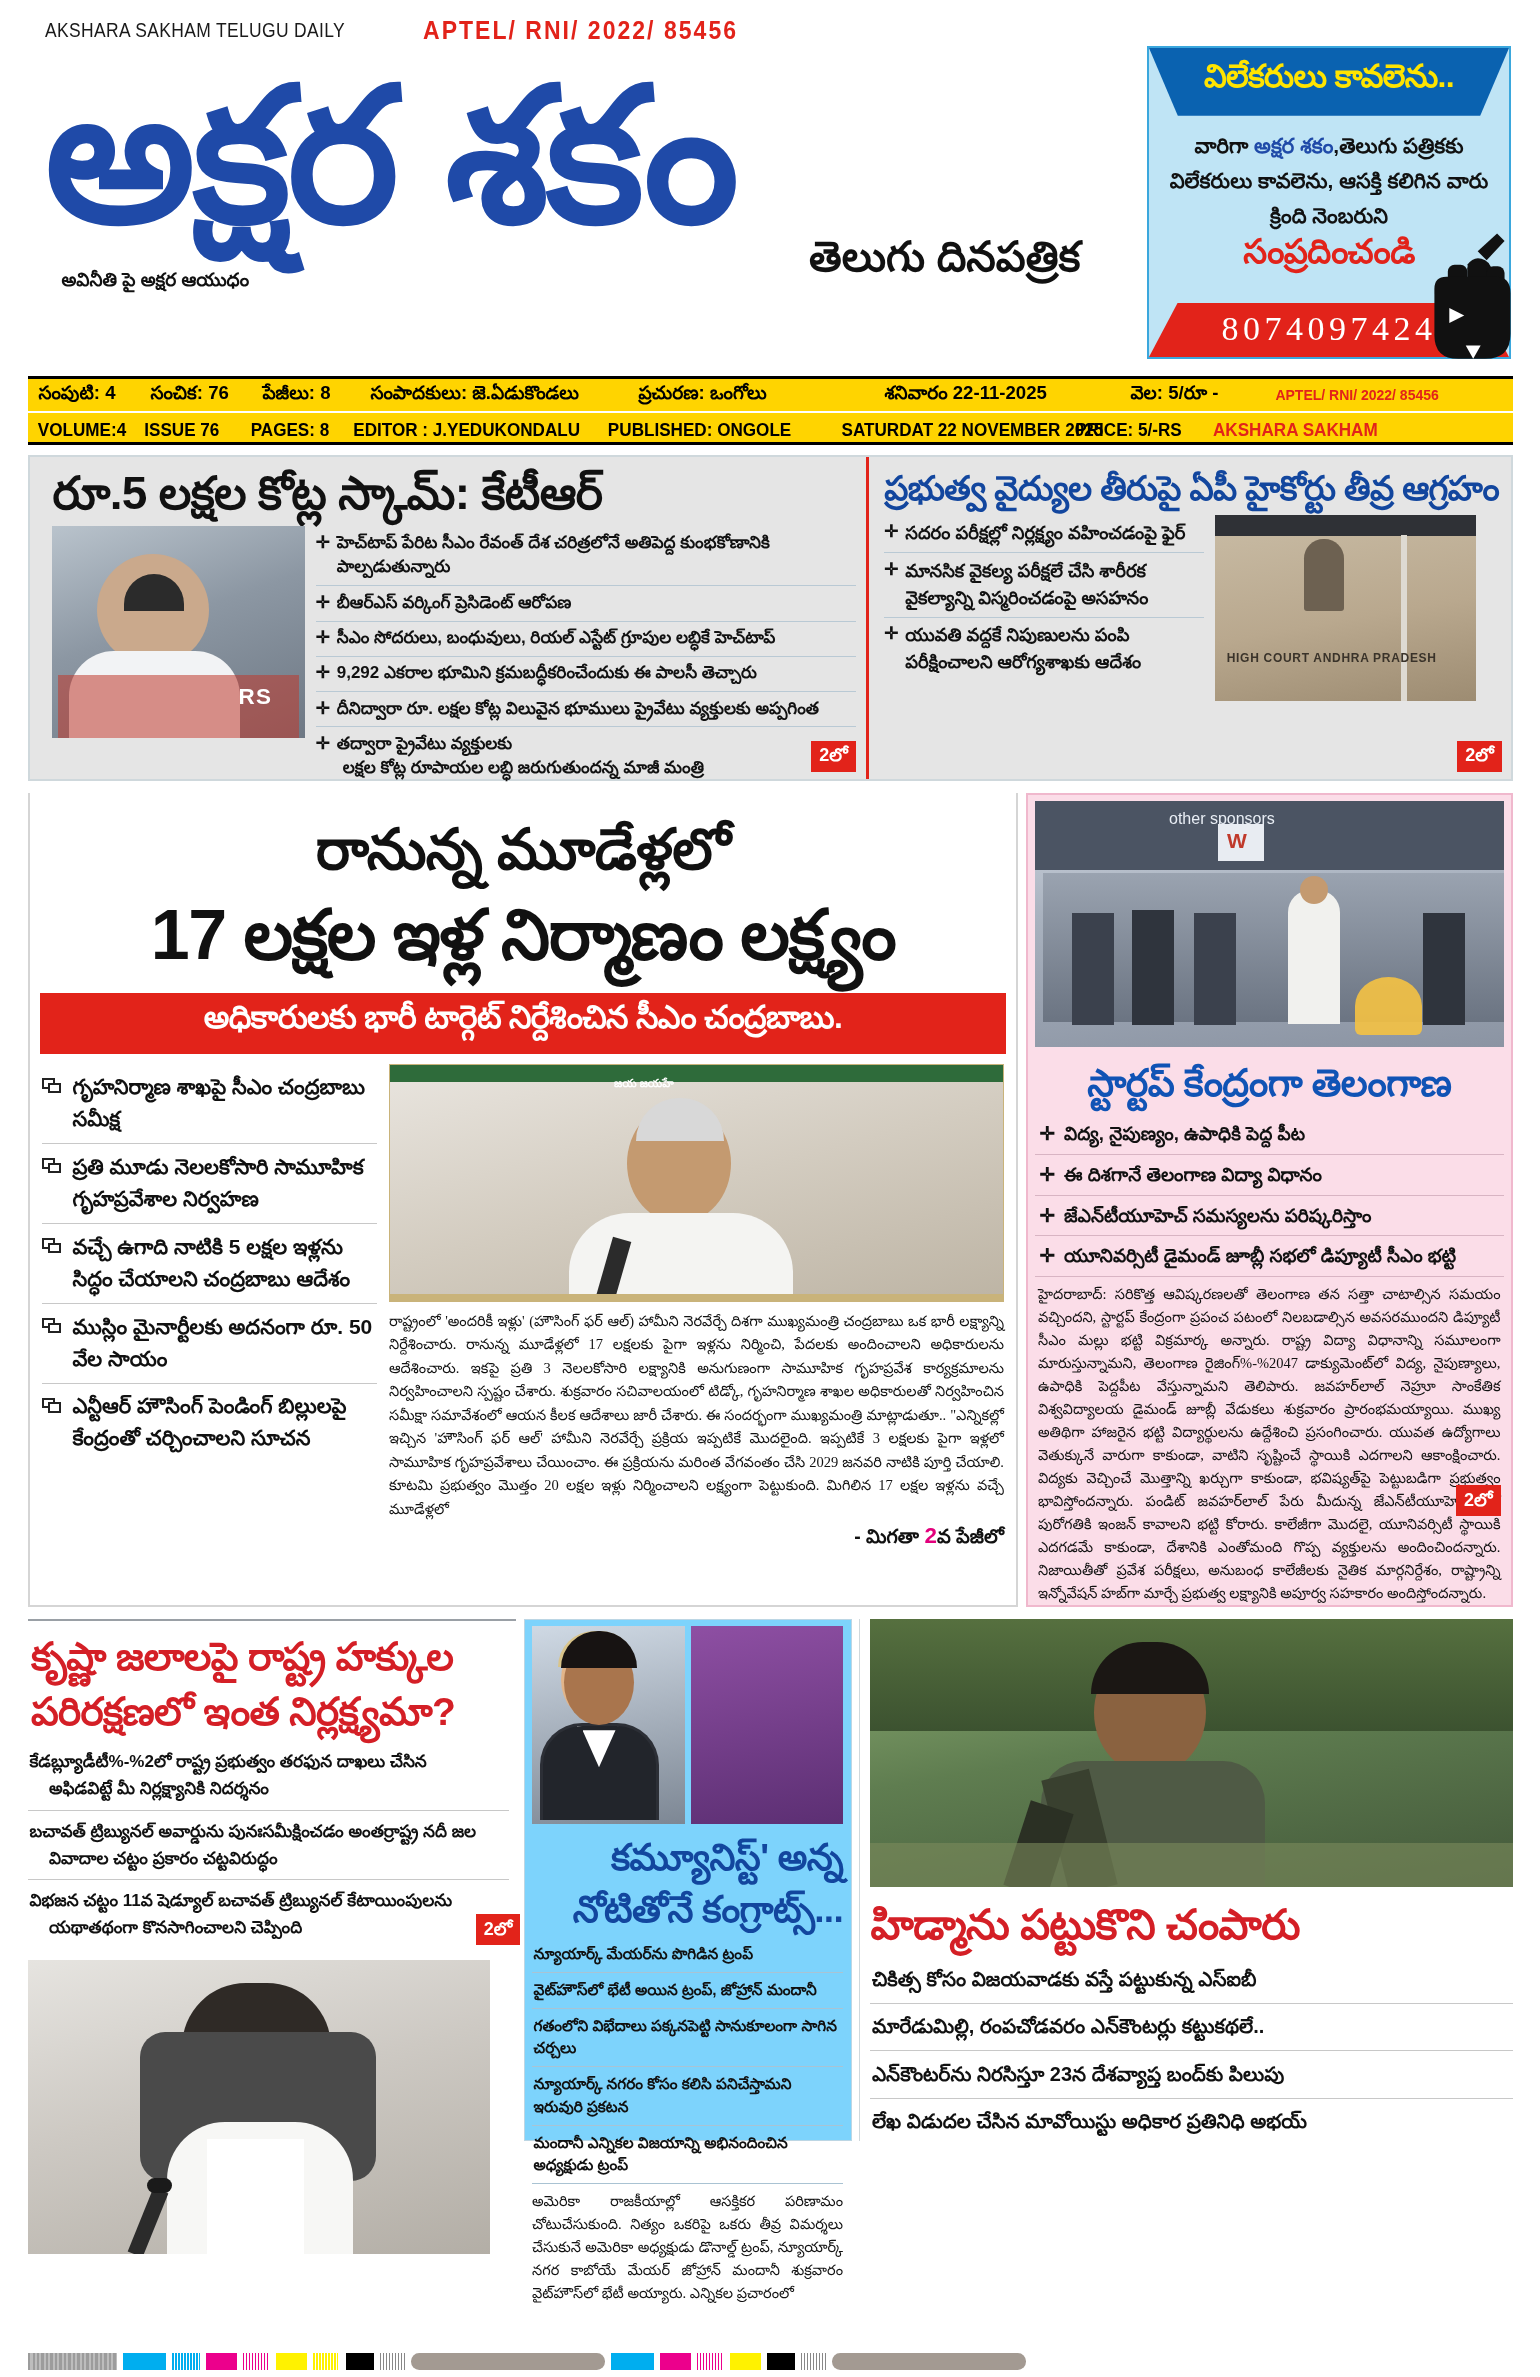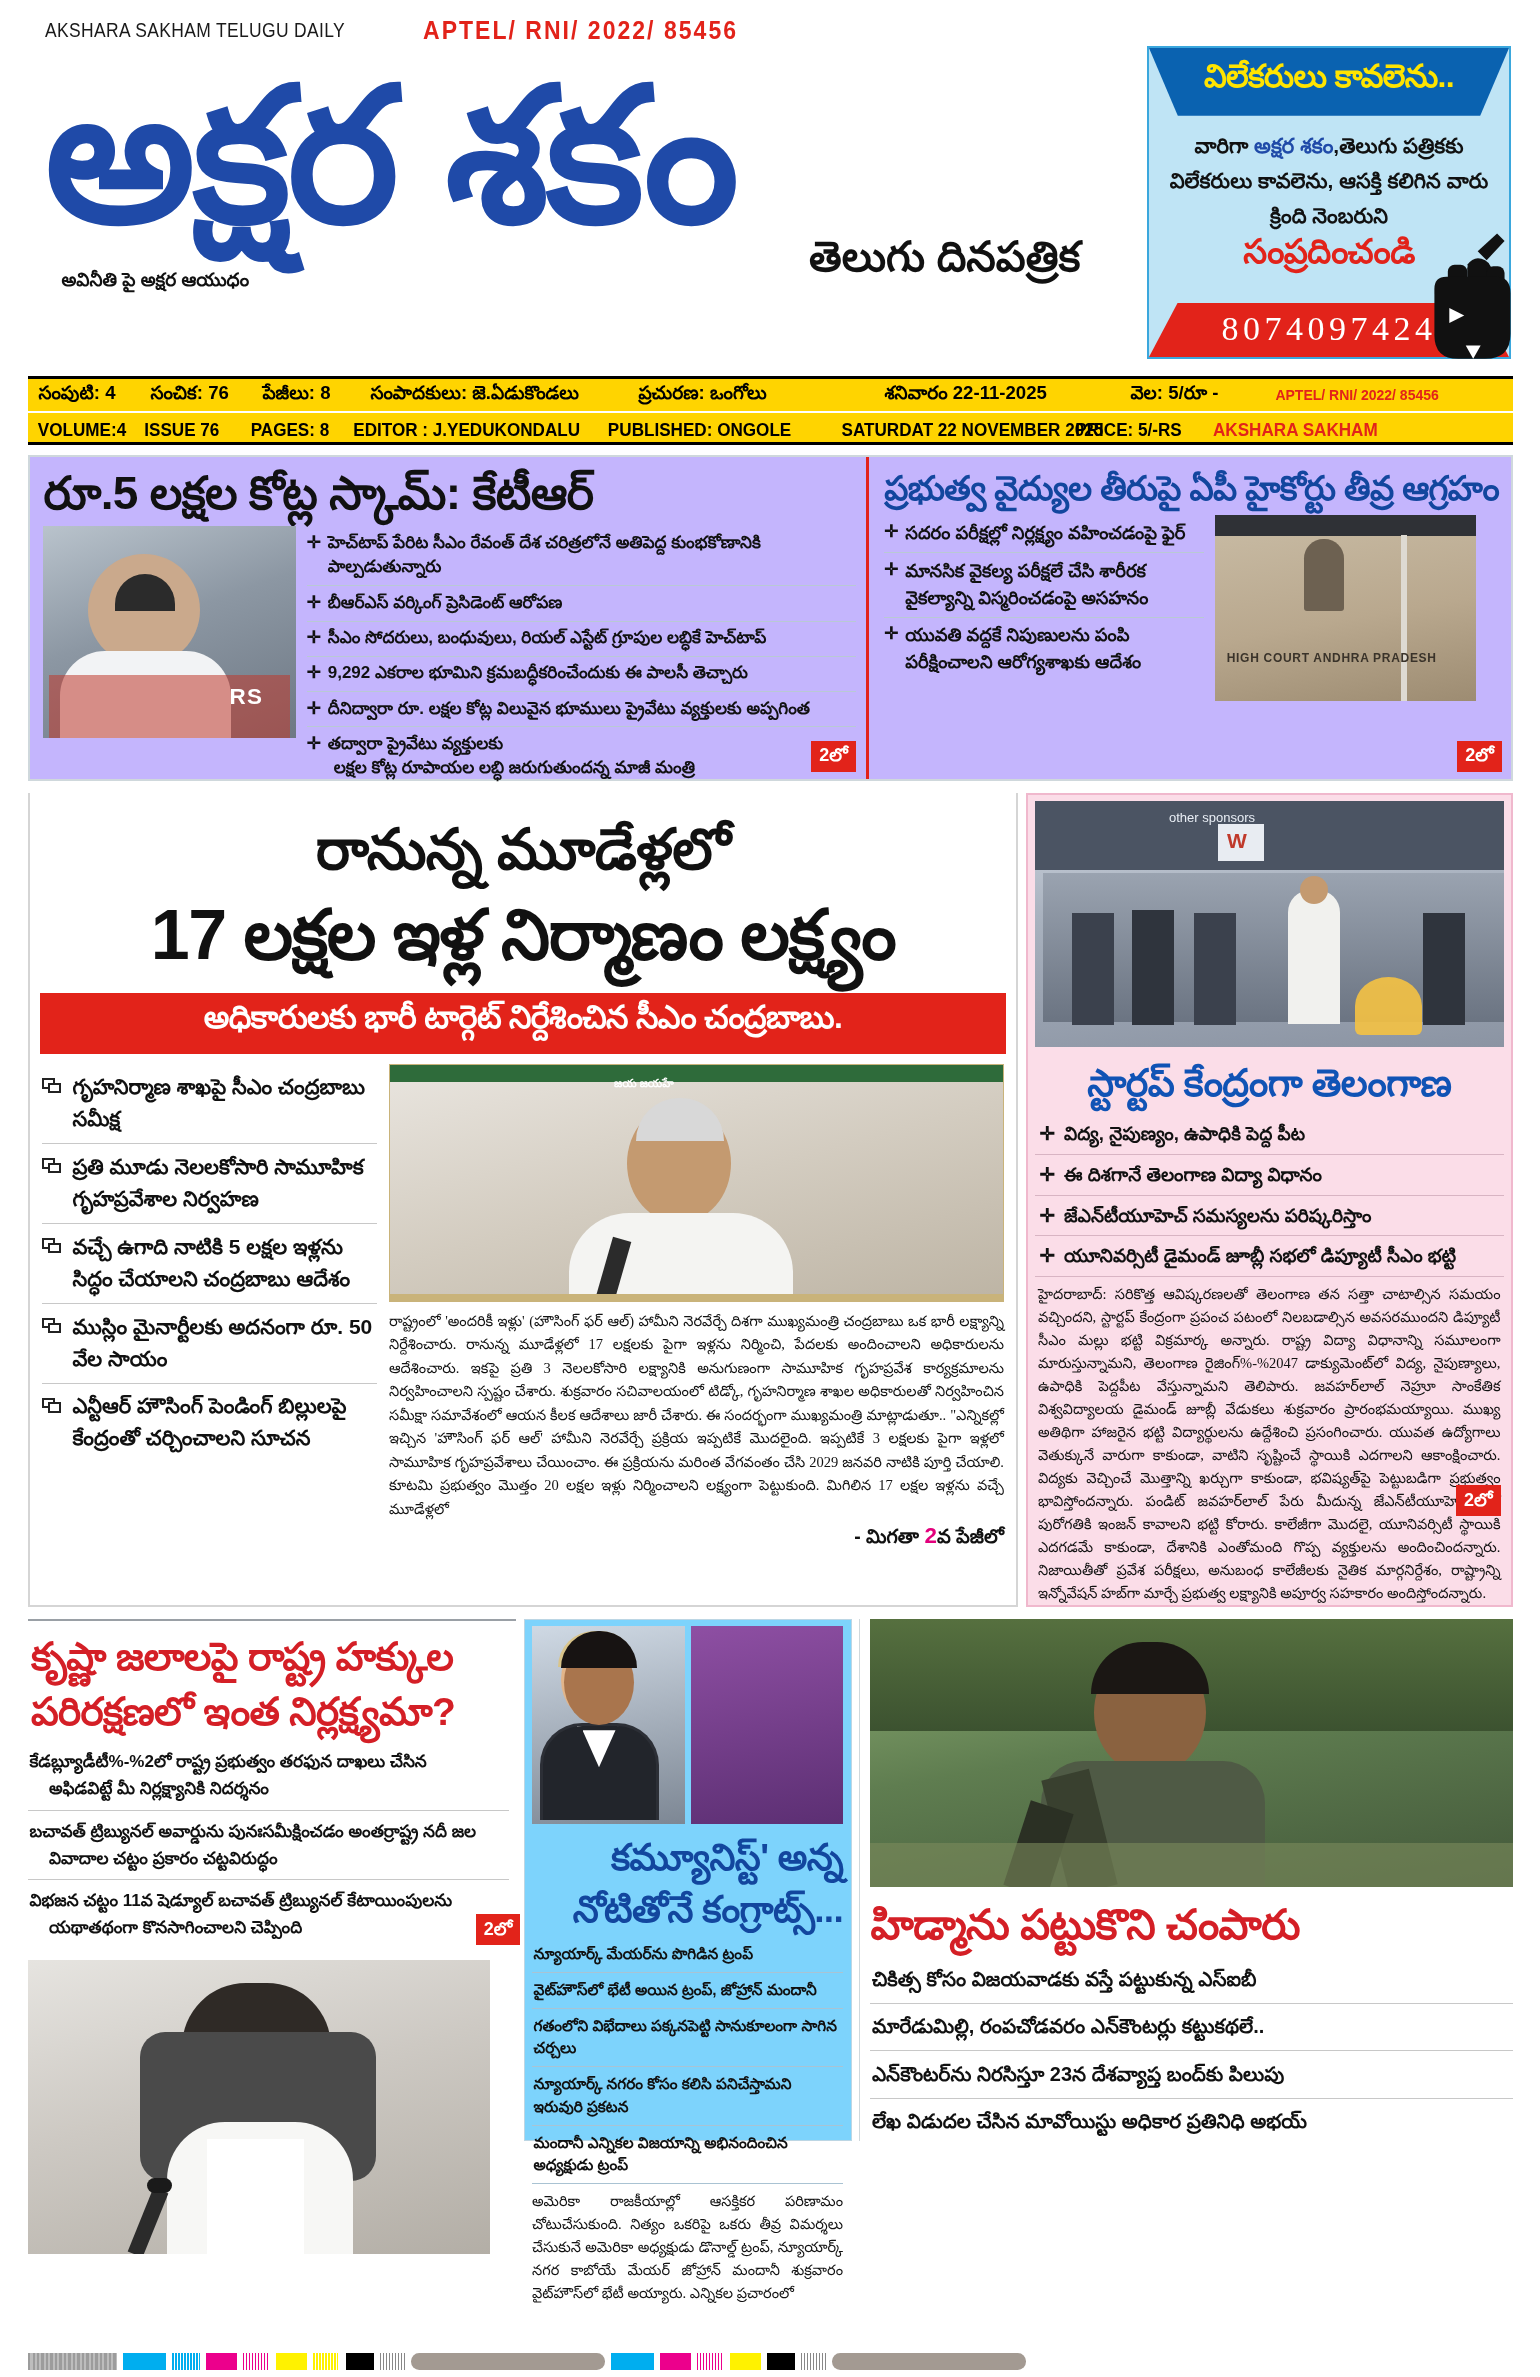--- a/index.html
+++ b/index.html
@@ -171,22 +171,23 @@
   }
   .ib-cell { display: inline-block; }
   .ib-red { color: #e2231a; }
   .ib-redbold { color: #e2231a; font-weight: bold; }
 
   
   .topstories {
     display: flex;
     margin: 10.4px 28px 0;
     border: 2.2px solid #cfd8dc;
-    background: #c4b5fd;
+    background: #e5e5e5;
     height: 326px;
+    padding-left: 9px;
   }
   .ts-left { width: 842px; position: relative; padding: 7.5px 10.4px 0 13.4px; border-right: 3px solid #e2231a; }
   .ts-right { flex: 1; position: relative; padding: 7.5px 12px 0 15px; }
   .ts-head-black {
     font-size: 46px;
     font-weight: bold;
     color: #111;
     line-height: 57px;
     letter-spacing: -0.7px;
     white-space: nowrap;
@@ -607,21 +608,21 @@
           </div>
           <div class="lead-text">రాష్ట్రంలో 'అందరికీ ఇళ్లు' (హౌసింగ్ ఫర్ ఆల్) హామీని నెరవేర్చే దిశగా ముఖ్యమంత్రి చంద్రబాబు ఒక భారీ లక్ష్యాన్ని నిర్దేశించారు. రానున్న మూడేళ్లలో 17 లక్షలకు పైగా ఇళ్లను నిర్మించి, పేదలకు అందించాలని అధికారులను ఆదేశించారు. ఇకపై ప్రతి 3 నెలలకోసారి లక్ష్యానికి అనుగుణంగా సామూహిక గృహప్రవేశ కార్యక్రమాలను నిర్వహించాలని స్పష్టం చేశారు. శుక్రవారం సచివాలయంలో టిడ్కో, గృహనిర్మాణ శాఖల అధికారులతో నిర్వహించిన సమీక్షా సమావేశంలో ఆయన కీలక ఆదేశాలు జారీ చేశారు. ఈ సందర్భంగా ముఖ్యమంత్రి మాట్లాడుతూ.. "ఎన్నికల్లో ఇచ్చిన 'హౌసింగ్ ఫర్ ఆల్' హామీని నెరవేర్చే ప్రక్రియ ఇప్పటికే మొదలైంది. ఇప్పటికే 3 లక్షలకు పైగా ఇళ్లలో సామూహిక గృహప్రవేశాలు చేయించాం. ఈ ప్రక్రియను మరింత వేగవంతం చేసి 2029 జనవరి నాటికి పూర్తి చేయాలి. కూటమి ప్రభుత్వం మొత్తం 20 లక్షల ఇళ్లు నిర్మించాలని లక్ష్యంగా పెట్టుకుంది. మిగిలిన 17 లక్షల ఇళ్లను వచ్చే మూడేళ్లలో</div>
           <div class="contd"><span>- మిగతా </span><em>2</em><span>వ పేజీలో</span></div>
         </div>
       </div>
     </div>
 
     <div class="rail">
       <div class="rail-photo">
         <div style="position:absolute;left:0;top:0;width:100%;height:69px;background:#4b5463;"></div>
-        <div style="position:absolute;left:134px;top:9px;color:#e9eef5;font-size:13px;">other sponsors</div>
+        <div style="position:absolute;left:134px;top:9px;color:#e9eef5;font-size:16px;">other sponsors</div>
         <div style="position:absolute;left:183px;top:22.4px;width:46px;height:37px;background:#e8ecf2;"></div>
         <div style="position:absolute;left:192px;top:28px;color:#c0392b;font-size:21px;font-weight:bold;">W</div>
         <div style="position:absolute;left:7.5px;top:72px;width:100%;height:149px;background:linear-gradient(180deg,#9aa3b0,#6b7482);"></div>
         <div style="position:absolute;left:253px;top:89px;width:52px;height:134px;background:#f1f1ee;border-radius:22.4px 22.4px 0 0;"></div>
         <div style="position:absolute;left:265px;top:75px;width:28px;height:28px;border-radius:50%;background:#c49a70;"></div>
         <div style="position:absolute;left:320px;top:176px;width:67px;height:58px;background:#f5c242;border-radius:50% 50% 6px 6px;opacity:.9;"></div>
         <div style="position:absolute;left:37px;top:112px;width:42px;height:112px;background:#3b414d;"></div>
         <div style="position:absolute;left:97px;top:109px;width:42px;height:115px;background:#2f343d;"></div>
         <div style="position:absolute;left:159px;top:112px;width:42px;height:112px;background:#3b414d;"></div>
         <div style="position:absolute;left:388px;top:112px;width:42px;height:112px;background:#2f343d;"></div>

